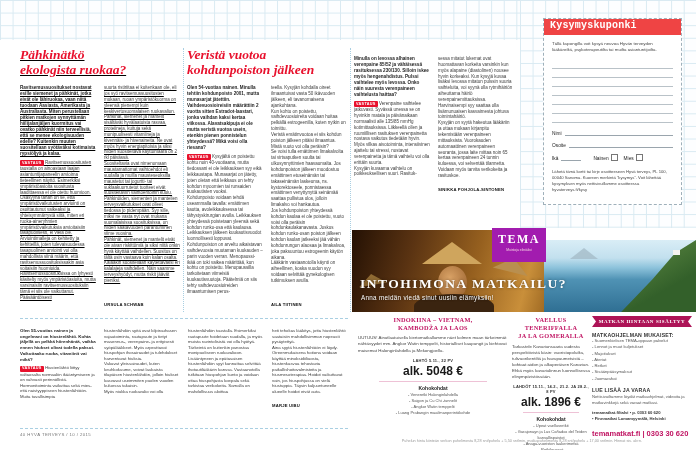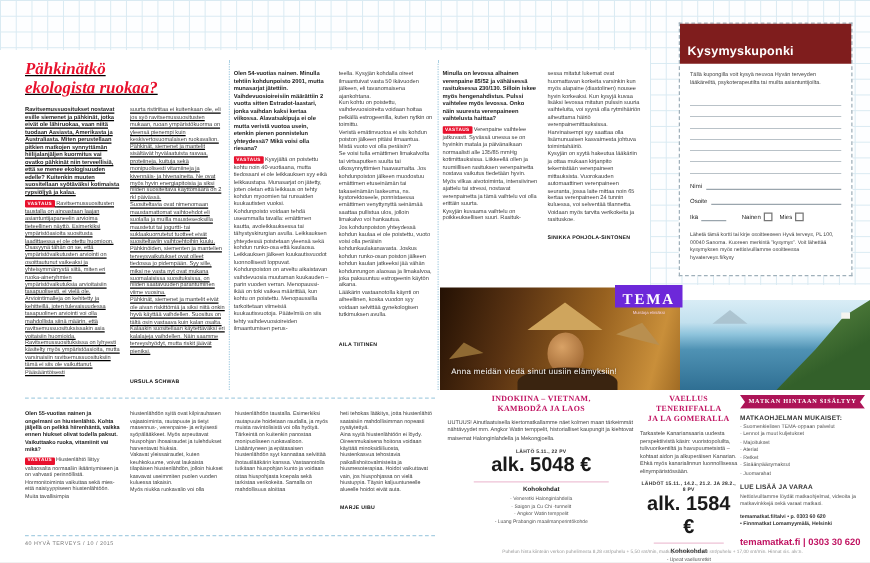--- a/index.html
+++ b/index.html
@@ -32,22 +32,22 @@
           font-size:4.2px;font-weight:bold;color:#101010;letter-spacing:0.2px;padding-top:1.5px;}
   .h222{height:222px;} .h136{height:136px;} .h80{height:80px;}
   #a4 .q{font-size:4.4px;} #a4 .a{font-size:4.3px;line-height:1.28;}
 
   
   .page-footer{position:absolute;left:20px;top:432px;font-size:4.3px;color:#777;letter-spacing:0.4px;}
   .footer-line{left:20px;top:428px;width:328px;}
 
   
   .coupon{position:absolute;left:543px;top:18px;width:139px;border:1px dashed #9fb0ba;background:#fff;box-sizing:border-box;}
-  .coupon-header{background:#7f1d1d;color:#fff;font-family:Liberation Sans, sans-serif;font-weight:bold;
-                 font-size:10px;padding:17px 6px 4px;letter-spacing:0.2px;}
+  .coupon-header{background:#ef4444;color:#fff;font-family:Liberation Mono, monospace;font-weight:bold;
+                 font-size:10px;padding:1px 6px 4px;letter-spacing:0.2px;}
   .coupon-inner{padding:6px 8px 7px;}
   .coupon-intro{font-size:4.4px;color:#444;line-height:1.35;margin:0 0 7px;}
   .write-lines{height:64px;
       background:repeating-linear-gradient(to bottom,transparent,transparent 8.2px,#b9c2c8 8.2px,#b9c2c8 9px);
       margin-bottom:4px;}
   .field-row{display:flex;align-items:flex-end;font-size:4.8px;color:#222;margin-top:6px;}
   .field-label{margin-right:3px;white-space:nowrap;}
   .field-line{flex:1;border-bottom:1px solid #9aa5ad;height:5px;}
   .field-line.short{flex:0 0 20px;margin-right:6px;}
   .checkbox{width:5px;height:5px;border:1px solid #777;margin-left:2px;background:#fff;}
@@ -66,35 +66,35 @@
         background:radial-gradient(circle at 40% 35%,#d9a266,#9c6430 85%);}
   .shoulders{position:absolute;left:62px;top:64px;width:80px;height:24px;border-radius:50% 50% 0 0;background:#3a2410;}
   .photo-b{position:absolute;left:192px;top:12px;width:152px;height:72px;overflow:hidden;
       background:linear-gradient(to bottom,#d9edf6 0%,#c2e0ee 25%,#8fc4dc 38%,#4f92b4 55%,#2f6f93 100%);}
   .volcano{position:absolute;left:26px;top:8px;width:0;height:0;border-left:14px solid transparent;
            border-right:14px solid transparent;border-bottom:11px solid #a3b9c6;opacity:.75;}
   .cliff{position:absolute;right:0;top:0;width:104px;height:72px;
          clip-path:polygon(100% 0,100% 100%,28% 100%,58% 55%,80% 18%);
          background:linear-gradient(150deg,#6f9a4d,#33602a 70%);}
   .house{position:absolute;right:16px;top:10px;width:7px;height:5px;background:#f5f4ef;}
-  .tema{position:absolute;left:140px;top:0;width:54px;height:18px;background:#6d28d9;text-align:center;z-index:3;}
+  .tema{position:absolute;left:140px;top:0;width:54px;height:34px;background:#a21caf;text-align:center;z-index:3;}
   .tema-name{font-family:"Liberation Serif",serif;font-weight:bold;color:#fff;font-size:12px;
              letter-spacing:1.5px;line-height:1;margin-top:5px;}
   .tema-tag{color:#f3cfe0;font-size:3.4px;margin-top:2.5px;}
   .hero-title{position:absolute;left:8px;top:48px;z-index:2;font-family:"Liberation Serif",serif;font-weight:bold;
               color:#fff;font-size:13.5px;letter-spacing:1.5px;text-shadow:0 0 3px rgba(0,0,0,.45);margin:0;}
   .hero-sub{position:absolute;left:9px;top:66px;z-index:2;color:#fff;font-size:6.3px;letter-spacing:0.3px;
             text-shadow:0 0 2px rgba(0,0,0,.55);}
   .offer{position:absolute;top:88px;}
   .offer-1{left:6px;width:150px;} .offer-2{left:160px;width:78px;}
   .offer-title{font-family:"Liberation Serif",serif;font-weight:bold;color:#c01462;font-size:6.3px;
                text-align:center;white-space:pre-line;line-height:1.3;letter-spacing:0.3px;margin:0;}
   .offer-body{font-size:4.4px;color:#444;line-height:1.38;margin-top:3px;}
   .offer-dep{font-size:4px;font-weight:bold;color:#333;text-align:center;margin-top:4px;letter-spacing:0.2px;}
-  .offer-price{font-size:16px;font-weight:bold;color:#1a1a1a;text-align:center;margin-top:1px;}
+  .offer-price{font-size:12px;font-weight:bold;color:#1a1a1a;text-align:center;margin-top:1px;}
   .offer-div{width:72%;margin:3px auto;border-top:1px solid #eec2d6;}
   .hl-title{font-size:5px;font-weight:bold;text-align:center;color:#222;margin:1px 0 1px;}
   .hl-item{font-size:4px;color:#555;text-align:center;line-height:1.5;}
   .hl-item::before{content:"- ";}
   .panel{position:absolute;left:240px;top:88px;width:100px;}
   .ribbon{background:#ad1457;color:#fff;font-family:"Liberation Serif",serif;font-size:5px;font-weight:bold;
           text-align:center;padding:3px 0;letter-spacing:0.6px;
           clip-path:polygon(0 0,100% 0,96% 50%,100% 100%,0 100%,4% 50%);}
   .panel-h{font-size:5.2px;font-weight:bold;color:#333;margin-top:5px;letter-spacing:0.2px;}
   .panel-item{font-size:4.2px;color:#555;line-height:1.5;}
@@ -130,20 +130,22 @@
 Pähkinät, siemenet ja mantelit sisältävät hyvälaatuista rasvaa, proteiineja, kuituja sekä monipuolisesti vitamiineja ja kivennäis- ja hivenaineita. Ne ovat myös hyvin energiapitoisia ja siksi niiden suositeltava käyttömäärä on 2 rkl päivässä.
 Suositeltavia ovat nimenomaan maustamattomat vaihtoehdot eli suolalla ja muilla mausteseoksilla maustetut tai jogurtti- tai suklaakuorrutetut tuotteet eivät suositeltaviin vaihtoehtoihin kuulu.
 Pähkinöiden, siementen ja mantelien terveysvaikutukset ovat olleet tiedossa jo pidempään. Syy sille, miksi ne vasta nyt ovat mukana suomalaisissa suosituksissa, on niiden saatavuuden parantuminen viime vuosina.
 Pähkinät, siemenet ja mantelit eivät ole aivan riskittömiä ja siksi niitä onkin hyvä käyttää vaihdellen. Suositus on tältä osin vastaava kuin kalan osalta. Kalaakin suositellaan käytettäväksi eri kalalajeja vaihdellen. Näin saamme terveyshyödyt, mutta riskit jäävät pieniksi.</p>
         <p class="author">URSULA SCHWAB</p>
       </div>
     </div>
   </section>
 
   <section class="article" id="a2" style="left:187px;top:48px;width:160px;">
+    <h2 class="title">Veristä vuotoa
+kohdunpoiston jälkeen</h2>
     <div class="cols h222">
       <div class="col">
         <p class="q">Olen 54-vuotias nainen. Minulla tehtiin kohdunpoisto 2001, mutta munasarjat jätettiin. Vaihdevuosioireisiin määrättiin 2 vuotta sitten Estradot-laastari, jonka vaihdan kaksi kertaa viikossa. Alavatsakipuja ei ole mutta veristä vuotoa usein, etenkin pienen ponnistelun yhteydessä? Mikä voisi olla riesana?</p>
         <p class="a"><span class="badge">VASTAUS</span> <span>Kysyjältä on poistettu kohtu noin 40-vuotiaana, mutta tiedossani ei ole leikkauksen syy eikä leikkaustapa. Munasarjat on jätetty, joten oletan että leikkaus on tehty kohdun myoomien tai runsaiden kuukautisten vuoksi.
 Kohdunpoisto voidaan tehdä useammalla tavalla: emättimen kautta, avoleikkauksessa tai tähystyskirurgian avulla. Leikkauksen yhteydessä poistetaan yleensä sekä kohdun runko-osa että kaulaosa. Leikkauksen jälkeen kuukautisvuodot luonnollisesti loppuvat.
 Kohdunpoiston on arveltu aikaistavan vaihdevuosia muutaman kuukauden – parin vuoden verran. Menopaussi-ikää on toki vaikea määrittää, kun kohtu on poistettu. Menopaussilla tarkoitetaan viimeisiä kuukautisvuotoja. Päätelmiä on siis tehty vaihdevuosioireiden ilmaantumisen perus-</span></p>
       </div>
       <div class="col">
         <p class="a">teella. Kysyjän kohdalla oireet ilmaantuivat vasta 50 ikävuoden jälkeen, eli tavanomaisena ajankohtana.
 Kun kohtu on poistettu, vaihdevuosioireita voidaan hoitaa pelkällä estrogeenilla, kuten nytkin on toimittu.
@@ -232,20 +234,21 @@
     </div>
     <div class="photo-b">
       <div class="volcano"></div>
       <div class="cliff"></div>
       <div class="house"></div>
     </div>
     <div class="tema">
       <div class="tema-name">TEMA</div>
       <div class="tema-tag">Muistoja eliniäksi</div>
     </div>
+    <h3 class="hero-title">INTOHIMONA MATKAILU?</h3>
     <div class="hero-sub">Anna meidän viedä sinut uusiin elämyksiin!</div>
 
     <div class="offer offer-1">
       <h4 class="offer-title">INDOKIINA – VIETNAM,
 KAMBODŽA JA LAOS</h4>
       <div class="offer-body">UUTUUS! Ainutlaatuisella kiertomatkallamme näet kolmen maan tärkeimmät nähtävyydet mm. Angkor Watin temppelit, historialliset kaupungit ja kiehtovat maisemat Halonginlahdella ja Mekongjoella.</div>
       <div class="offer-dep">LÄHTÖ 5.11., 22 PV</div>
       <div class="offer-price">alk. 5048 €</div>
       <div class="offer-div"></div>
       <div class="hl-title">Kohokohdat</div>
@@ -255,21 +258,21 @@
           <div class="hl-item">Angkor Watin temppelit</div>
           <div class="hl-item">Luang Prabangin maailmanperintökohde</div>
         </div>
     </div>
 
     <div class="offer offer-2">
       <h4 class="offer-title">VAELLUS TENERIFFALLA
 JA LA GOMERALLA</h4>
       <div class="offer-body">Tarkastele Kanariansaaria uudesta perspektiivistä käsin: vuoristopoluilta, tulivuorikentiltä ja havupuumetsistä – kohtaat aidon ja alkuperäisen Kanarian. Ehkä myös kanarialinnun luonnollisessa elinympäristössään.</div>
       <div class="offer-dep">LÄHDÖT 15.11., 14.2., 21.2. JA 28.2., 8 PV</div>
-      <div class="offer-price">alk. 1584 €</div>
+      <div class="offer-price">alk. 1896 €</div>
       <div class="offer-div"></div>
       <div class="hl-title">Kohokohdat</div>
       <div>
           <div class="hl-item">Upeat vaellusretkit</div>
           <div class="hl-item">Garajonayn ja Las Cañadas del Teiden kansallispuistot</div>
           <div class="hl-item">Anaga-vuoriston laakerimetsä</div>
           <div class="hl-item">Retkilounaat</div>
         </div>
     </div>
 

